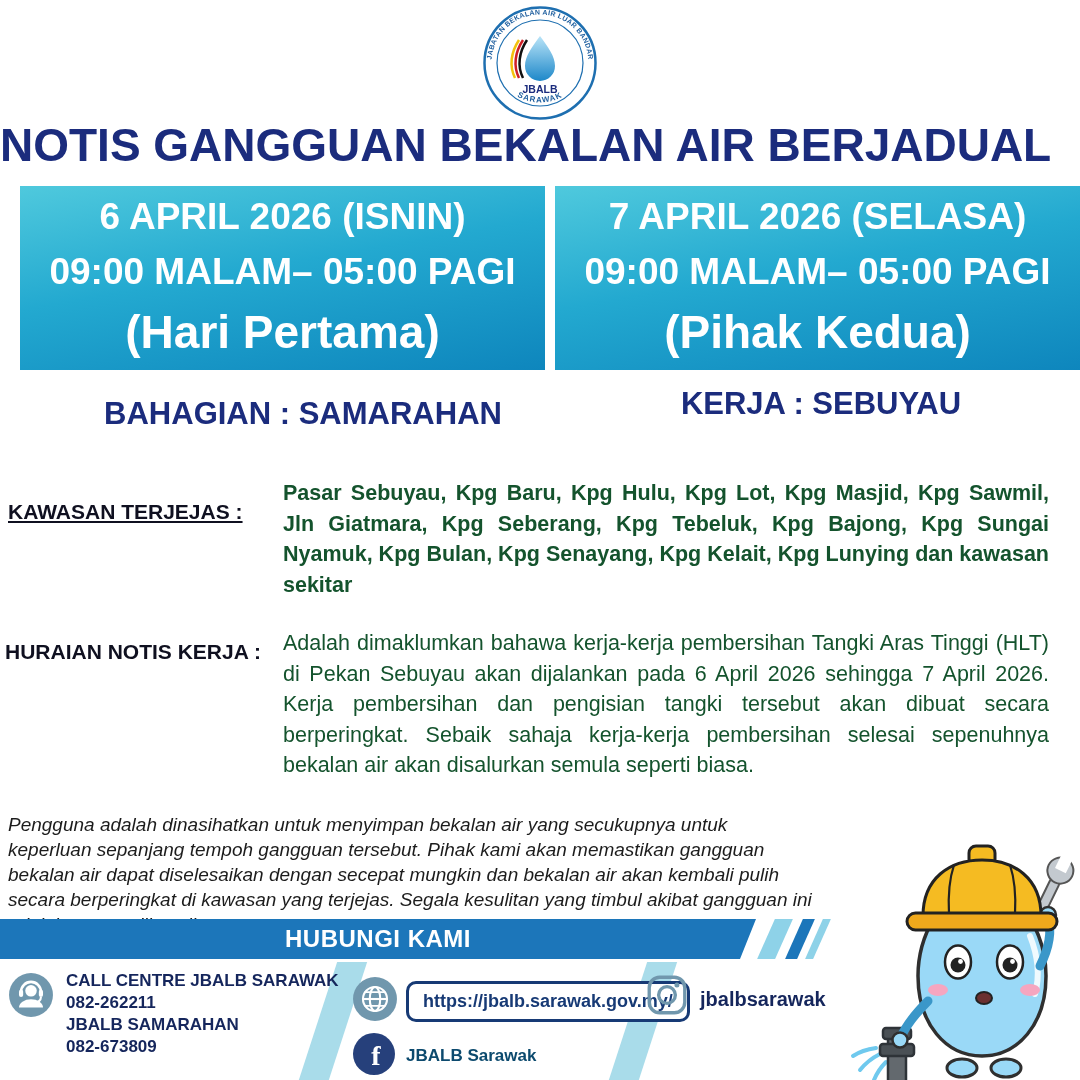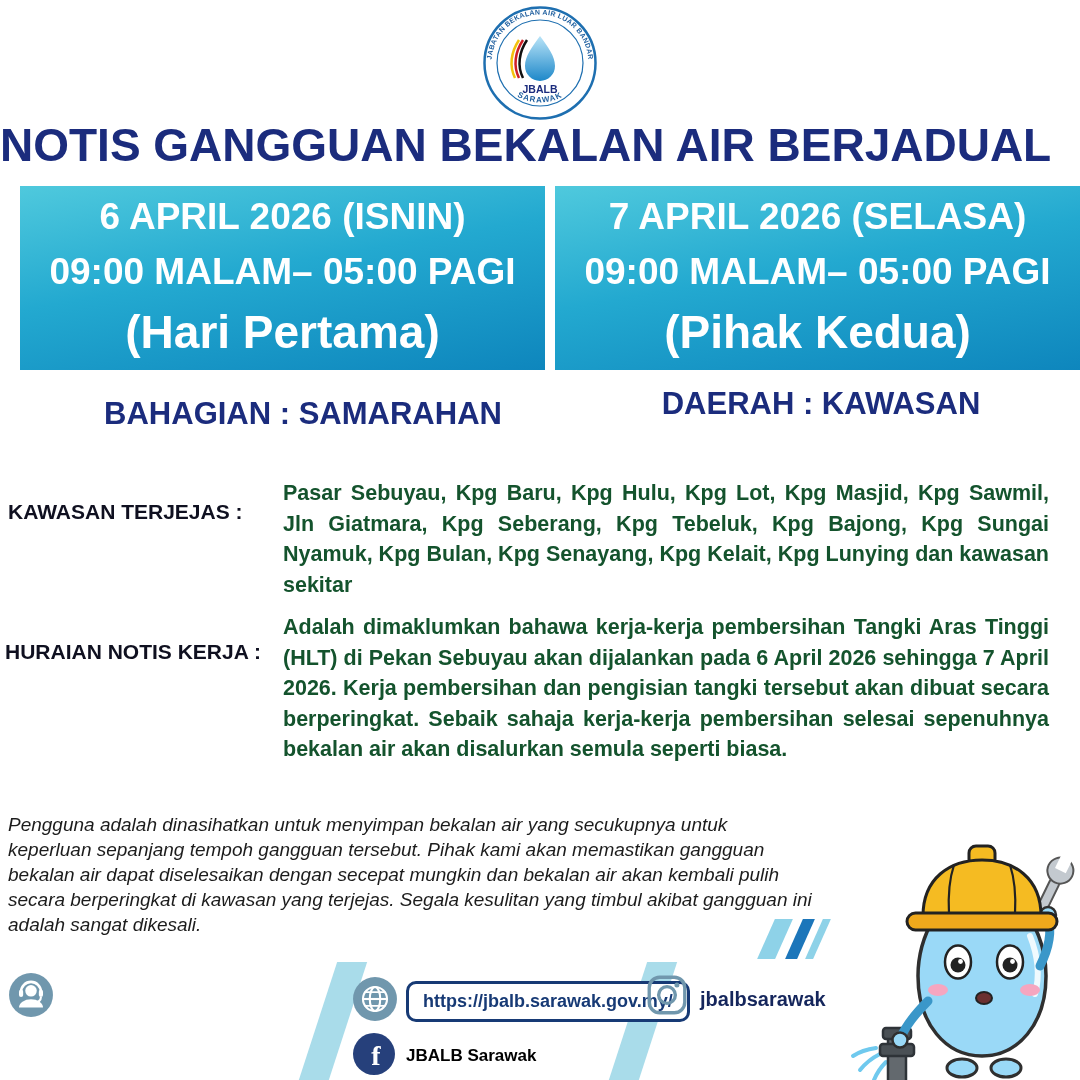--- a/index.html
+++ b/index.html
@@ -21,26 +21,26 @@
   .banner .day{font-size:46px;}
 
   
   .region{position:absolute;top:384px;left:0;right:0;display:flex;padding-left:44px;}
   .region div{width:50%;text-align:center;font-size:31px;font-weight:bold;color:#1b2c7d;}
   .bahagian{padding-top:12px;}
   .daerah{padding-top:2px;}
 
   
   .block-label{position:absolute;font-size:21px;font-weight:bold;color:#0f1020;white-space:nowrap;}
-  .kawasan-label{top:500px;left:8px;}
+  .kawasan-label{top:500px;left:8px;text-decoration:underline;}
   .huraian-label{top:640px;left:5px;text-align:right;}
   .block-text{position:absolute;left:283px;width:766px;font-size:21.5px;line-height:1.42;
               text-align:justify;color:#14532d;}
   .kawasan-text{top:478px;font-weight:bold;}
-  .huraian-text{top:612px;font-weight:bold;}
+  .huraian-text{top:628px;font-weight:normal;}
 
   
   .disclaimer{position:absolute;top:812px;left:8px;width:808px;font-size:19px;font-style:italic;
               line-height:1.32;color:#1c1c1c;}
 
   
   .contact-bar{position:absolute;top:919px;left:0;width:756px;height:40px;background:#1c76ba;
                display:flex;align-items:center;justify-content:center;
                clip-path:polygon(0 0,100% 0,calc(100% - 16px) 100%,0 100%);}
   .contact-bar span{color:#fff;font-weight:bold;font-size:24px;letter-spacing:.5px;}
@@ -56,21 +56,21 @@
   .cicon{position:absolute;}
   .headset-pos{left:8px;top:972px;}
   .globe-pos{left:352px;top:976px;}
   .insta-pos{left:644px;top:972px;}
   .fb-pos{left:352px;top:1032px;}
   .call-block{position:absolute;left:66px;top:970px;font-size:17px;font-weight:bold;
               color:#15265c;line-height:1.3;}
   .url-box{position:absolute;left:406px;top:981px;padding:7px 14px;border:3px solid #173a75;
            border-radius:10px;font-size:18px;font-weight:bold;color:#173a75;background:#fff;}
   .ig-text{position:absolute;left:700px;top:988px;font-size:20px;font-weight:bold;color:#15265c;}
-  .fb-text{position:absolute;left:406px;top:1046px;font-size:17px;font-weight:bold;color:#000000;}
+  .fb-text{position:absolute;left:406px;top:1046px;font-size:17px;font-weight:bold;color:#0c4a6e;}
   .ref{position:absolute;left:148px;top:1040px;font-size:26px;font-weight:bold;color:#111;}
 
   .mascot{position:absolute;right:-2px;bottom:-2px;width:232px;height:266px;}
 </style>
 </head>
 <body>
 
 <div class="page">
 
   <svg class="logo" viewBox="0 0 114 114">
@@ -107,47 +107,56 @@
     </div>
     <div class="banner">
       <div class="bl">7 APRIL 2026 (SELASA)</div>
       <div class="bl">09:00 MALAM– 05:00 PAGI</div>
       <div class="bl day">(Pihak Kedua)</div>
     </div>
   </div>
 
   <div class="region">
     <div class="bahagian">BAHAGIAN : SAMARAHAN</div>
-    <div class="daerah">DAERAH : KAWASAN</div>
+    <div class="daerah">KERJA : SEBUYAU</div>
   </div>
 
   <div class="block-label kawasan-label">KAWASAN TERJEJAS :</div>
   <div class="block-text kawasan-text">Pasar Sebuyau, Kpg Baru, Kpg Hulu, Kpg Lot, Kpg Masjid, Kpg Sawmil, Jln Giatmara, Kpg Seberang, Kpg Tebeluk, Kpg Bajong, Kpg Sungai Nyamuk, Kpg Bulan, Kpg Senayang, Kpg Kelait, Kpg Lunying dan kawasan sekitar</div>
 
   <div class="block-label huraian-label">HURAIAN NOTIS KERJA :</div>
   <div class="block-text huraian-text">Adalah dimaklumkan bahawa kerja-kerja pembersihan Tangki Aras Tinggi (HLT) di Pekan Sebuyau akan dijalankan pada 6 April 2026 sehingga 7 April 2026. Kerja pembersihan dan pengisian tangki tersebut akan dibuat secara berperingkat. Sebaik sahaja kerja-kerja pembersihan selesai sepenuhnya bekalan air akan disalurkan semula seperti biasa.</div>
 
   <div class="disclaimer">Pengguna adalah dinasihatkan untuk menyimpan bekalan air yang secukupnya untuk keperluan sepanjang tempoh gangguan tersebut. Pihak kami akan memastikan gangguan bekalan air dapat diselesaikan dengan secepat mungkin dan bekalan air akan kembali pulih secara berperingkat di kawasan yang terjejas. Segala kesulitan yang timbul akibat gangguan ini adalah sangat dikesali.</div>
 
+  <div class="contact-bar">
+    <span>HUBUNGI KAMI</span>
+  </div>
   <div class="bar-stripe bs1"></div>
   <div class="bar-stripe bs2"></div>
   <div class="bar-stripe bs3"></div>
 
   <div class="sep sepA"></div>
   <div class="sep sepB"></div>
 
   <svg class="cicon headset-pos" width="46" height="46" viewBox="0 0 44 44">
     <circle cx="22" cy="22" r="21" fill="#7097ad"></circle>
     <circle cx="22" cy="18" r="5.5" fill="#fff"></circle>
     <path d="M10.5 34 a11.5 8 0 0 1 23 0 Z" fill="#fff"></path>
     <path d="M12.5 19 a9.5 9.5 0 0 1 19 0" stroke="#fff" stroke-width="2.6" fill="none"></path>
     <rect x="10.5" y="17" width="4" height="7" rx="2" fill="#fff"></rect>
     <rect x="29.5" y="17" width="4" height="7" rx="2" fill="#fff"></rect>
     <path d="M31.5 24 q0 5 -7 5.5" stroke="#fff" stroke-width="2" fill="none"></path>
   </svg>
+  <div class="call-block">
+    <div>CALL CENTRE JBALB SARAWAK</div>
+    <div>082-262211</div>
+    <div>JBALB SAMARAHAN</div>
+    <div>082-673809</div>
+  </div>
 
 
   <svg class="cicon globe-pos" width="46" height="46" viewBox="0 0 44 44">
     <circle cx="22" cy="22" r="21" fill="#7097ad"></circle>
     <circle cx="22" cy="22" r="11.5" fill="none" stroke="#fff" stroke-width="2"></circle>
     <ellipse cx="22" cy="22" rx="5" ry="11.5" fill="none" stroke="#fff" stroke-width="2"></ellipse>
     <line x1="10.5" y1="22" x2="33.5" y2="22" stroke="#fff" stroke-width="2"></line>
     <path d="M12 15.5 h20 M12 28.5 h20" stroke="#fff" stroke-width="1.6"></path>
   </svg>
   <div class="url-box">https://jbalb.sarawak.gov.my/</div>

